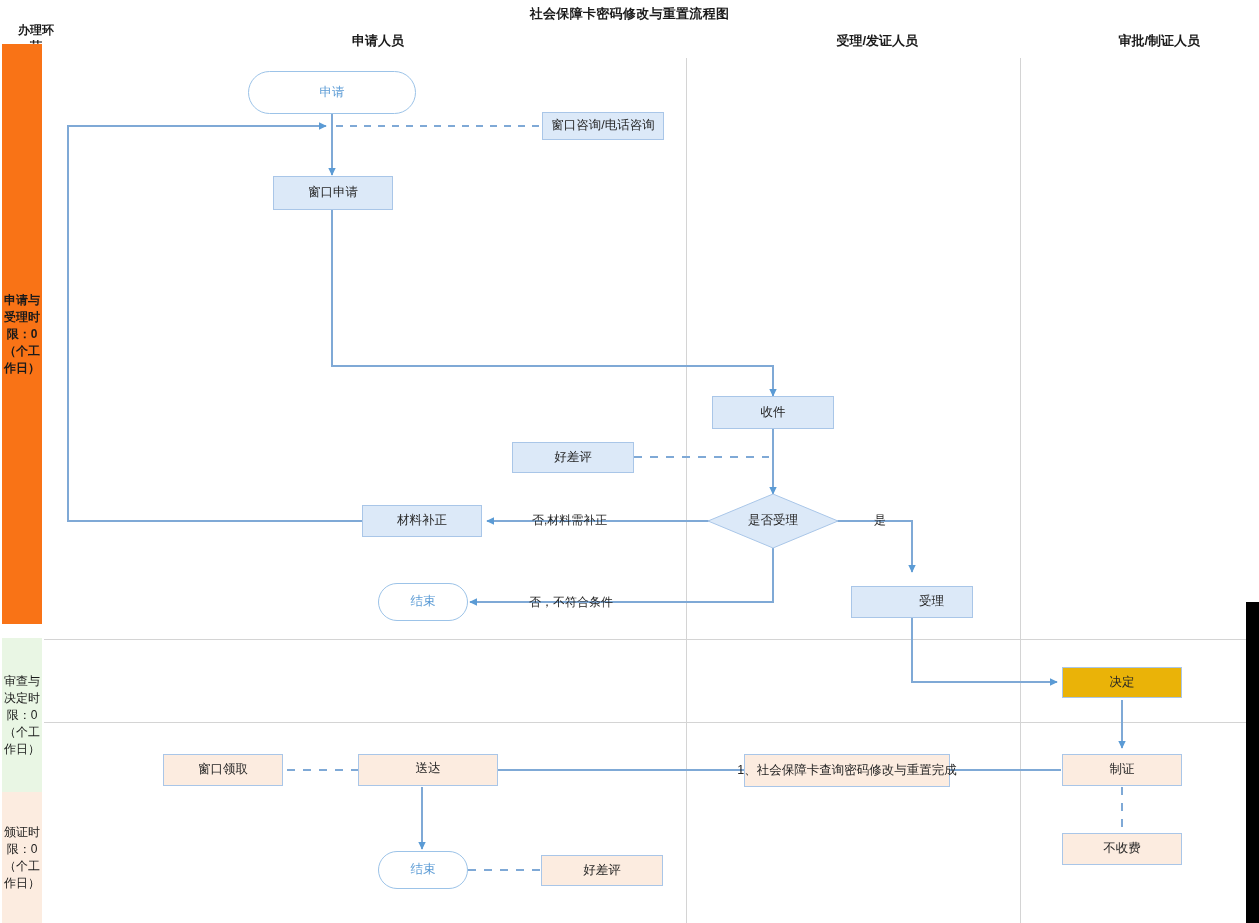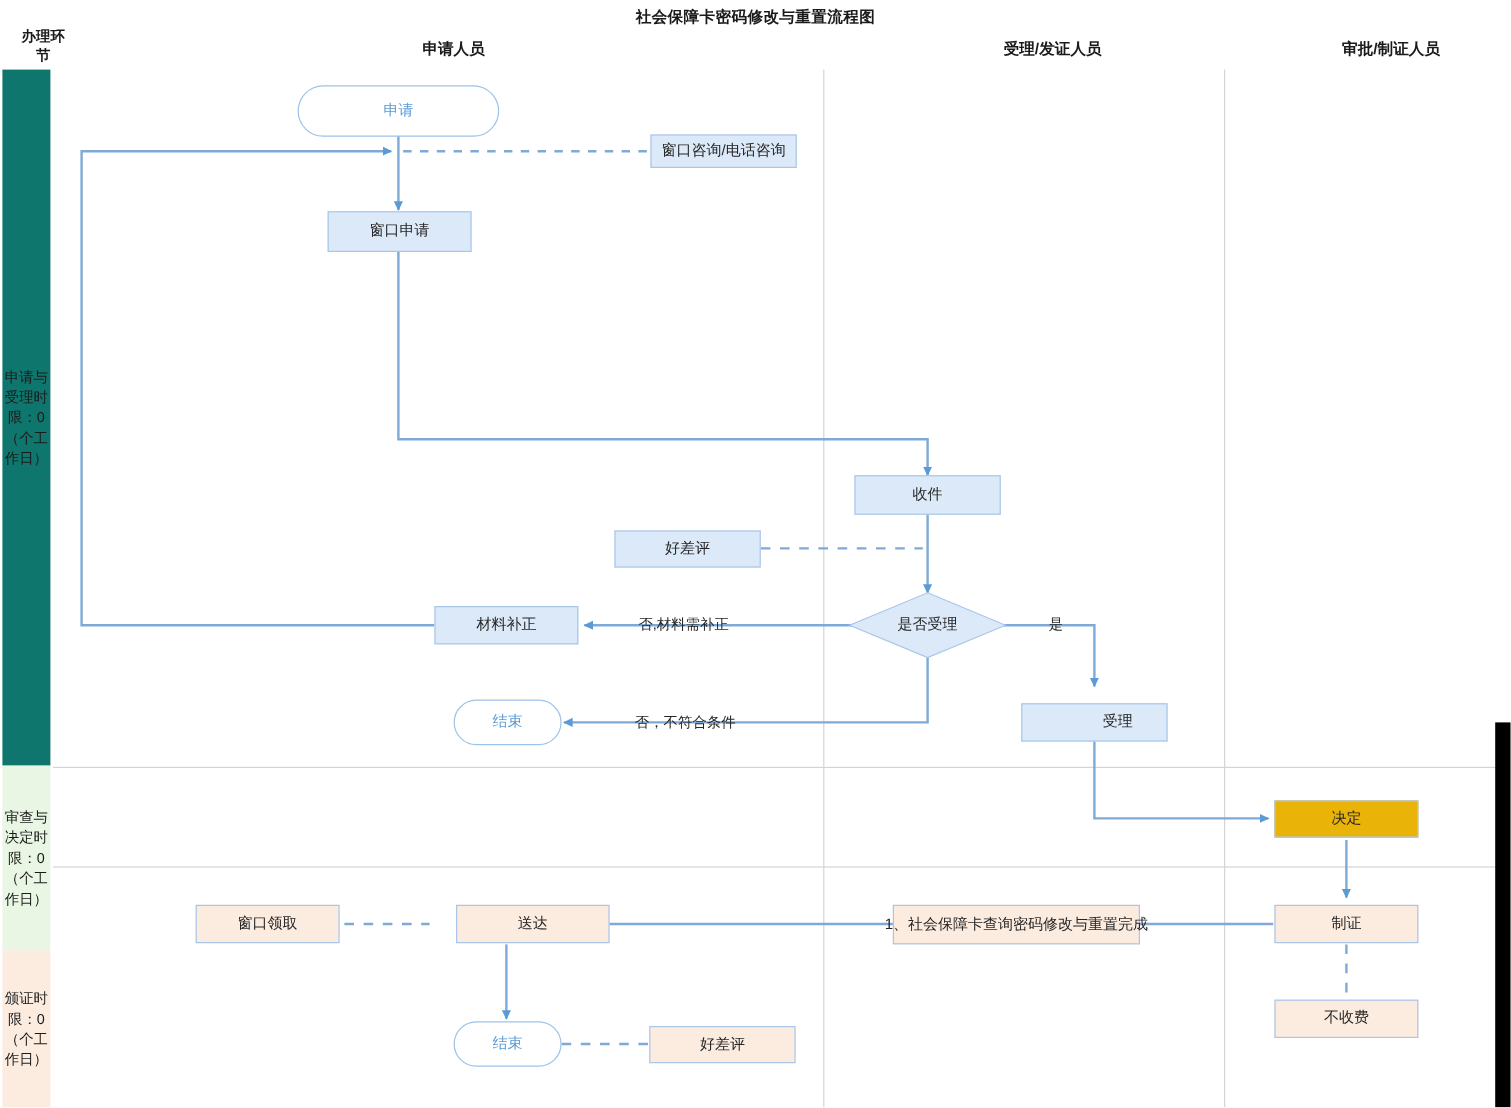--- a/index.html
+++ b/index.html
@@ -151,21 +151,21 @@
 </style>
 </head>
 <body>
 
 <div id="page">
 
   <div id="chart-title">社会保障卡密码修改与重置流程图</div>
 
   <div id="stage-col-title">办理环节</div>
 
-  <div class="stage-band" style="top:58px;height:580px;background:#0f766e;">
+  <div class="stage-band" style="top:44px;height:580px;background:#f97316;font-weight:bold;">
     <span>申请与受理时限：0（个工作日）</span>
   </div>
   <div class="stage-band" style="top:638px;height:154px;background:#e9f6e4;">
     <span>审查与决定时限：0（个工作日）</span>
   </div>
   <div class="stage-band" style="top:792px;height:131px;background:#fcece0;">
     <span>颁证时限：0（个工作日）</span>
   </div>
 
   <div class="lane-header" style="left:264px;width:140px;">申请人员</div>
@@ -243,21 +243,21 @@
   <div class="node blue" style="left:851px;top:586px;width:122px;height:32px;padding-left:39px;">受理</div>
 
   <div class="node green" style="left:1062px;top:667px;width:120px;height:31px;">决定</div>
 
   <div class="node peach" style="left:1062px;top:754px;width:120px;height:32px;">制证</div>
 
   <div class="node peach" style="left:1062px;top:833px;width:120px;height:32px;">不收费</div>
 
   <div class="node peach note" style="left:744px;top:754px;width:206px;height:33px;">1、社会保障卡查询密码修改与重置完成</div>
 
-  <div class="node peach" style="left:380px;top:754px;width:128px;height:32px;">送达</div>
+  <div class="node peach" style="left:358px;top:754px;width:140px;height:32px;font-family:Liberation Mono, monospace;">送达</div>
 
   <div class="node peach" style="left:163px;top:754px;width:120px;height:32px;">窗口领取</div>
 
   <div class="node terminator" style="left:378px;top:851px;width:90px;height:38px;">结束</div>
 
   <div class="node peach note" style="left:541px;top:855px;width:122px;height:31px;">好差评</div>
 
   <div class="edge-label" style="left:874px;top:512px;">是</div>
   <div class="edge-label" style="left:532px;top:512px;">否,材料需补正</div>
   <div class="edge-label" style="left:529px;top:594px;">否，不符合条件</div>

